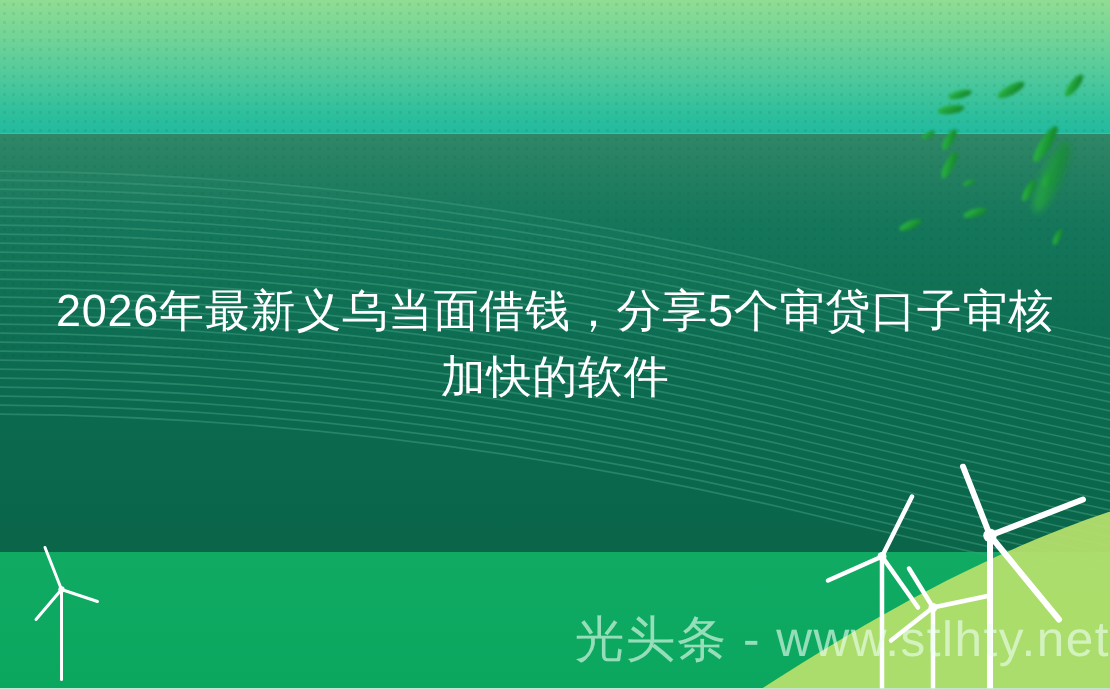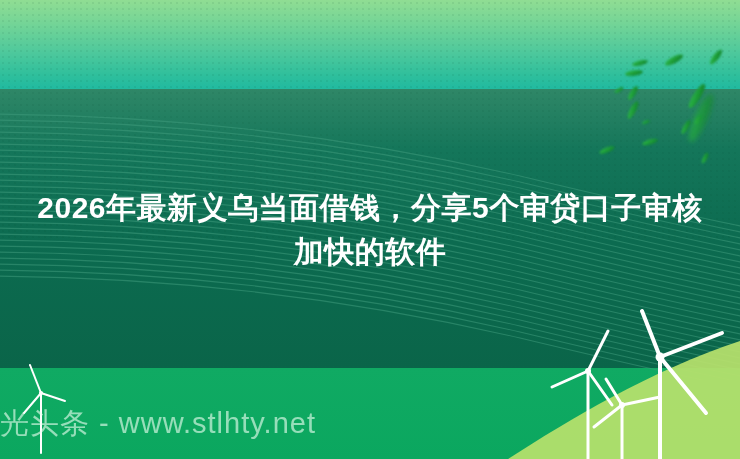--- a/index.html
+++ b/index.html
@@ -99,35 +99,35 @@
   .title {
     position: absolute;
     left: 0;
     top: 186px;
     width: 740px;
     text-align: center;
     color: #ffffff;
     font-size: 30px;
     line-height: 44px;
     letter-spacing: 0.5px;
-    font-weight: 700;
+    font-weight: 400;
     padding: 0 28px;
     box-sizing: border-box;
     white-space: pre-wrap;
   }
 
   
   .watermark {
     position: absolute;
     left: 0;
     top: 404px;
     width: 740px;
-    text-align: left;
+    text-align: right;
     color: rgba(236, 255, 240, 0.62);
-    font-size: 29px;
+    font-size: 33px;
     letter-spacing: 1px;
     font-weight: 400;
     white-space: nowrap;
   }
 </style>
 </head>
 <body>
 
 <div id="stage">
 

